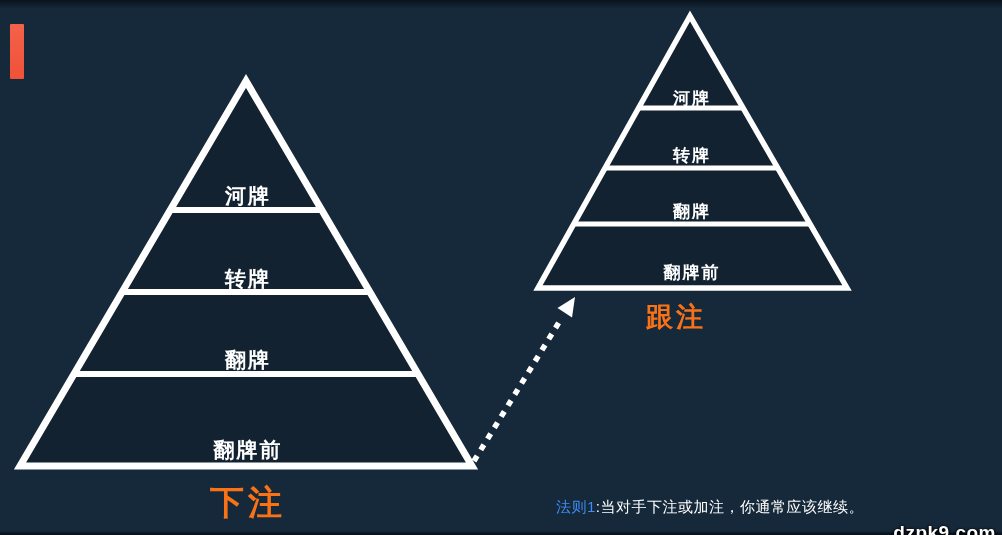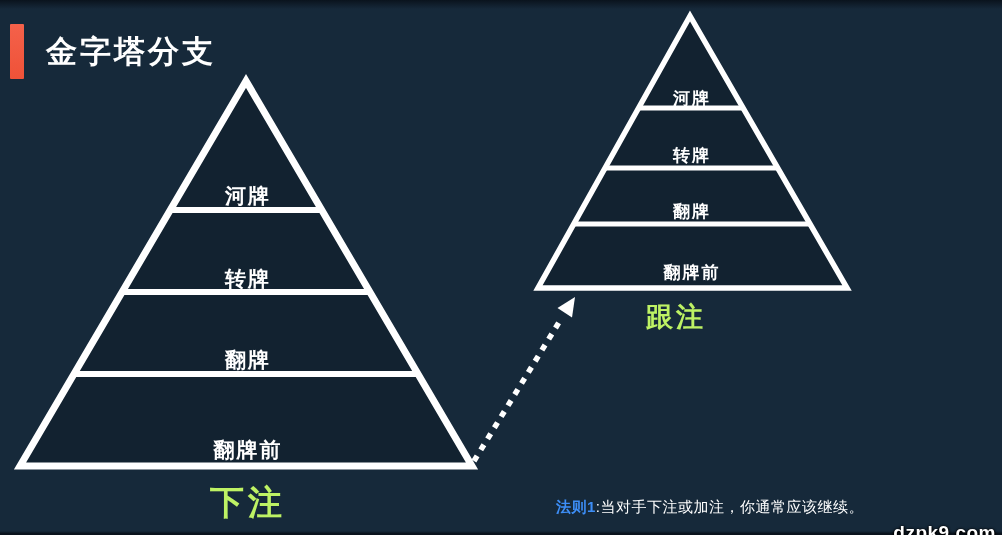--- a/index.html
+++ b/index.html
@@ -16,31 +16,31 @@
   .accent-bar{position:absolute;left:10px;top:24px;width:14px;height:55px;
     background:linear-gradient(#f4614a,#ef5238);border-radius:1px;}
   .page-title{position:absolute;left:46px;top:31px;
     font-size:31px;font-weight:700;letter-spacing:3px;color:#fff;}
   svg.scene{position:absolute;left:0;top:0;}
   .pyr-label{position:absolute;transform:translateX(-50%);
     font-weight:700;color:#fff;white-space:nowrap;}
   .pyr-label.left{font-size:21px;letter-spacing:2px;}
   .pyr-label.right{font-size:17px;letter-spacing:2px;}
   .pyr-caption{position:absolute;transform:translateX(-50%);
-    font-weight:700;color:#bef264;white-space:nowrap;}
+    font-weight:700;color:#f97316;white-space:nowrap;}
   .caption-left{left:248px;top:480px;font-size:34px;letter-spacing:4px;}
   .caption-right{left:676px;top:299px;font-size:27px;letter-spacing:3px;}
   .callout-heading{position:absolute;left:552px;top:351px;
     font-size:40px;font-weight:700;color:#f4573d;letter-spacing:1px;
     white-space:nowrap;text-shadow:0 1px 2px rgba(0,0,0,.45);}
   .callout-desc{position:absolute;left:556px;top:425px;width:446px;
     font-size:15px;line-height:33px;color:#fff;letter-spacing:.5px;}
   .callout-rule{position:absolute;left:556px;top:496px;
     font-size:15px;line-height:22px;color:#fff;letter-spacing:.5px;white-space:nowrap;}
-  .rule-label{color:#3d8ef7;font-weight:700;}
+  .rule-label{color:#3d8ef7;font-weight:400;}
   .watermark{position:absolute;right:6px;top:501px;
     font-size:19px;font-weight:700;color:#fff;letter-spacing:.5px;
     text-shadow:0 0 3px #000,1px 1px 2px #000,-1px 1px 2px #000;margin-top:21px;}
 </style>
 </head>
 <body>
 
 <div class="stage">
 
   <svg class="scene" width="1002" height="535" viewBox="0 0 1002 535">
@@ -62,21 +62,20 @@
     <g>
       <line x1="474" y1="461" x2="561" y2="319" stroke="#ffffff" stroke-width="5.5" stroke-dasharray="6 7"></line>
       <polygon points="575,297 572,317.5 557.5,308" fill="#ffffff"></polygon>
     </g>
   </svg>
 
   <div class="shade-top"></div>
   <div class="shade-bottom"></div>
 
   <div class="accent-bar"></div>
-  <div class="page-title">金字塔分支</div>
 
   <div class="pyr-label left" style="left:248px;top:182px;">河牌</div>
   <div class="pyr-label left" style="left:248px;top:265px;">转牌</div>
   <div class="pyr-label left" style="left:248px;top:346px;">翻牌</div>
   <div class="pyr-label left" style="left:248px;top:436px;">翻牌前</div>
   <div class="pyr-caption caption-left">下注</div>
 
   <div class="pyr-label right" style="left:692px;top:87px;">河牌</div>
   <div class="pyr-label right" style="left:692px;top:144px;">转牌</div>
   <div class="pyr-label right" style="left:692px;top:200px;">翻牌</div>

